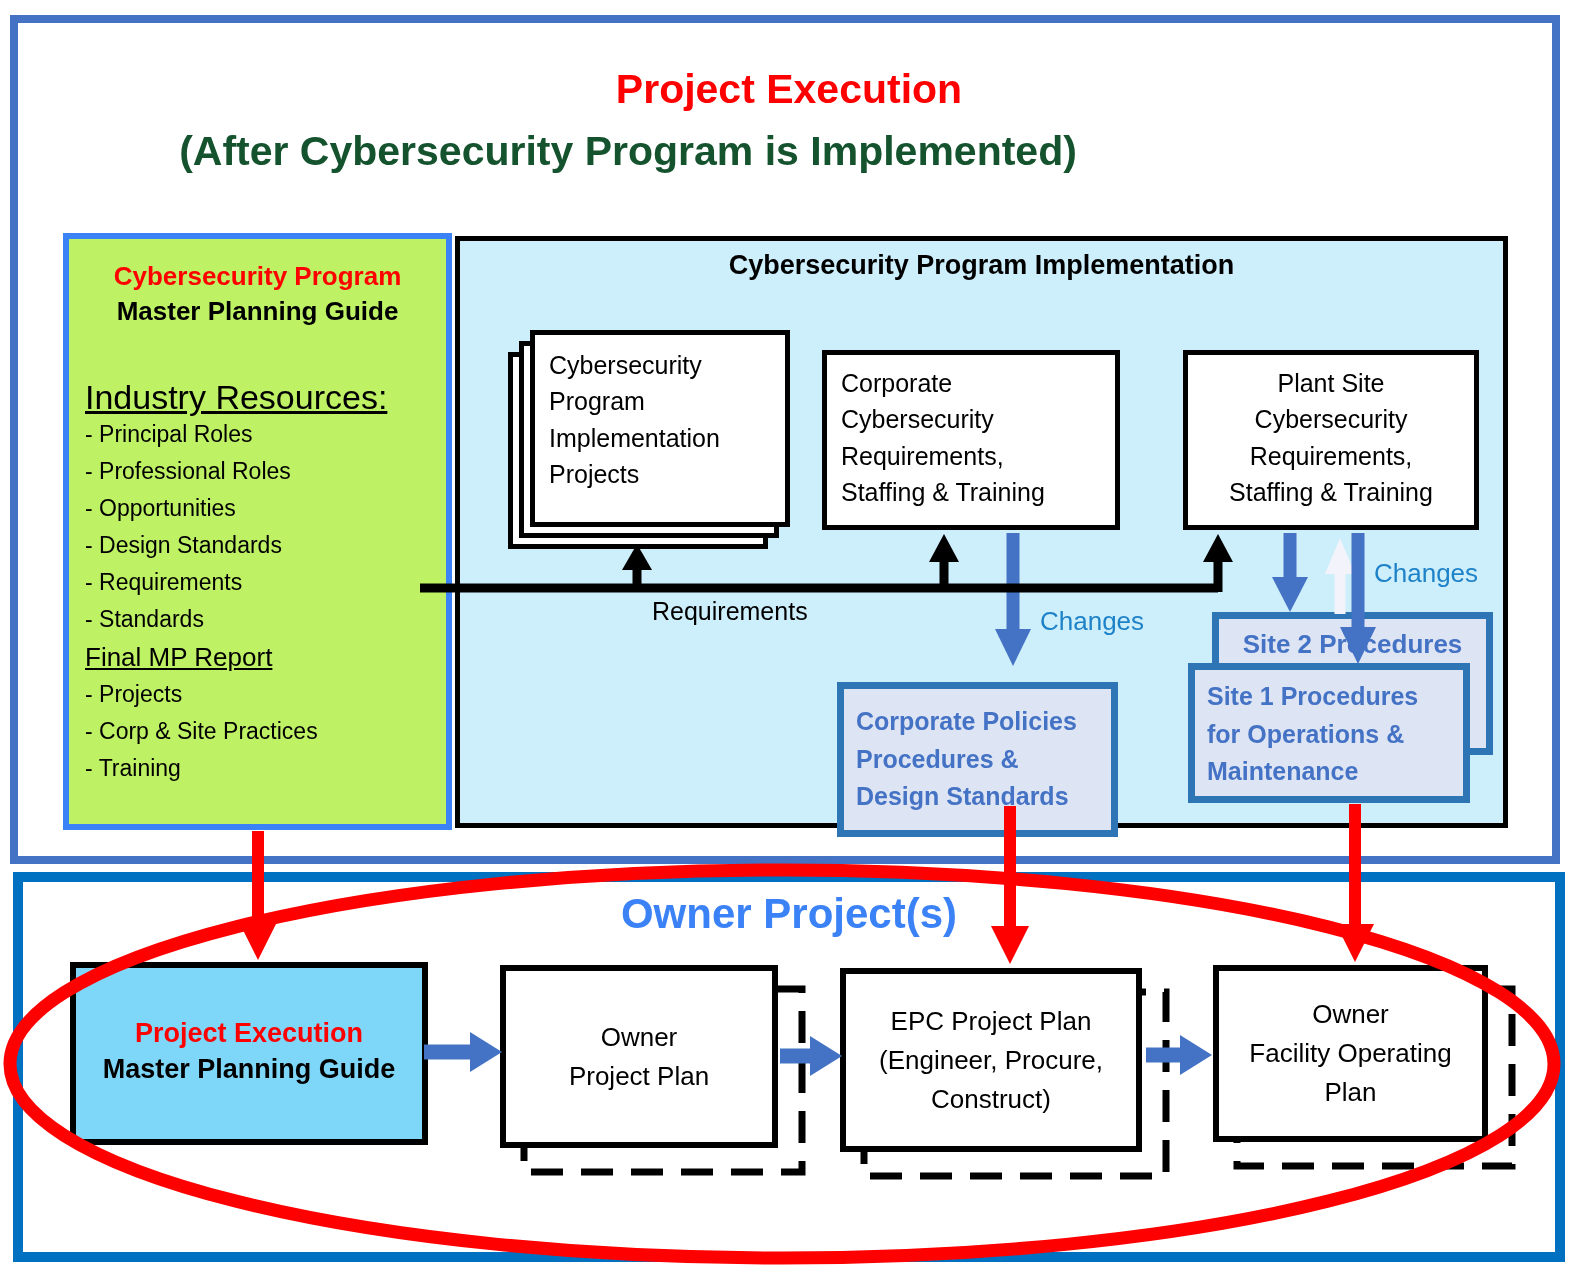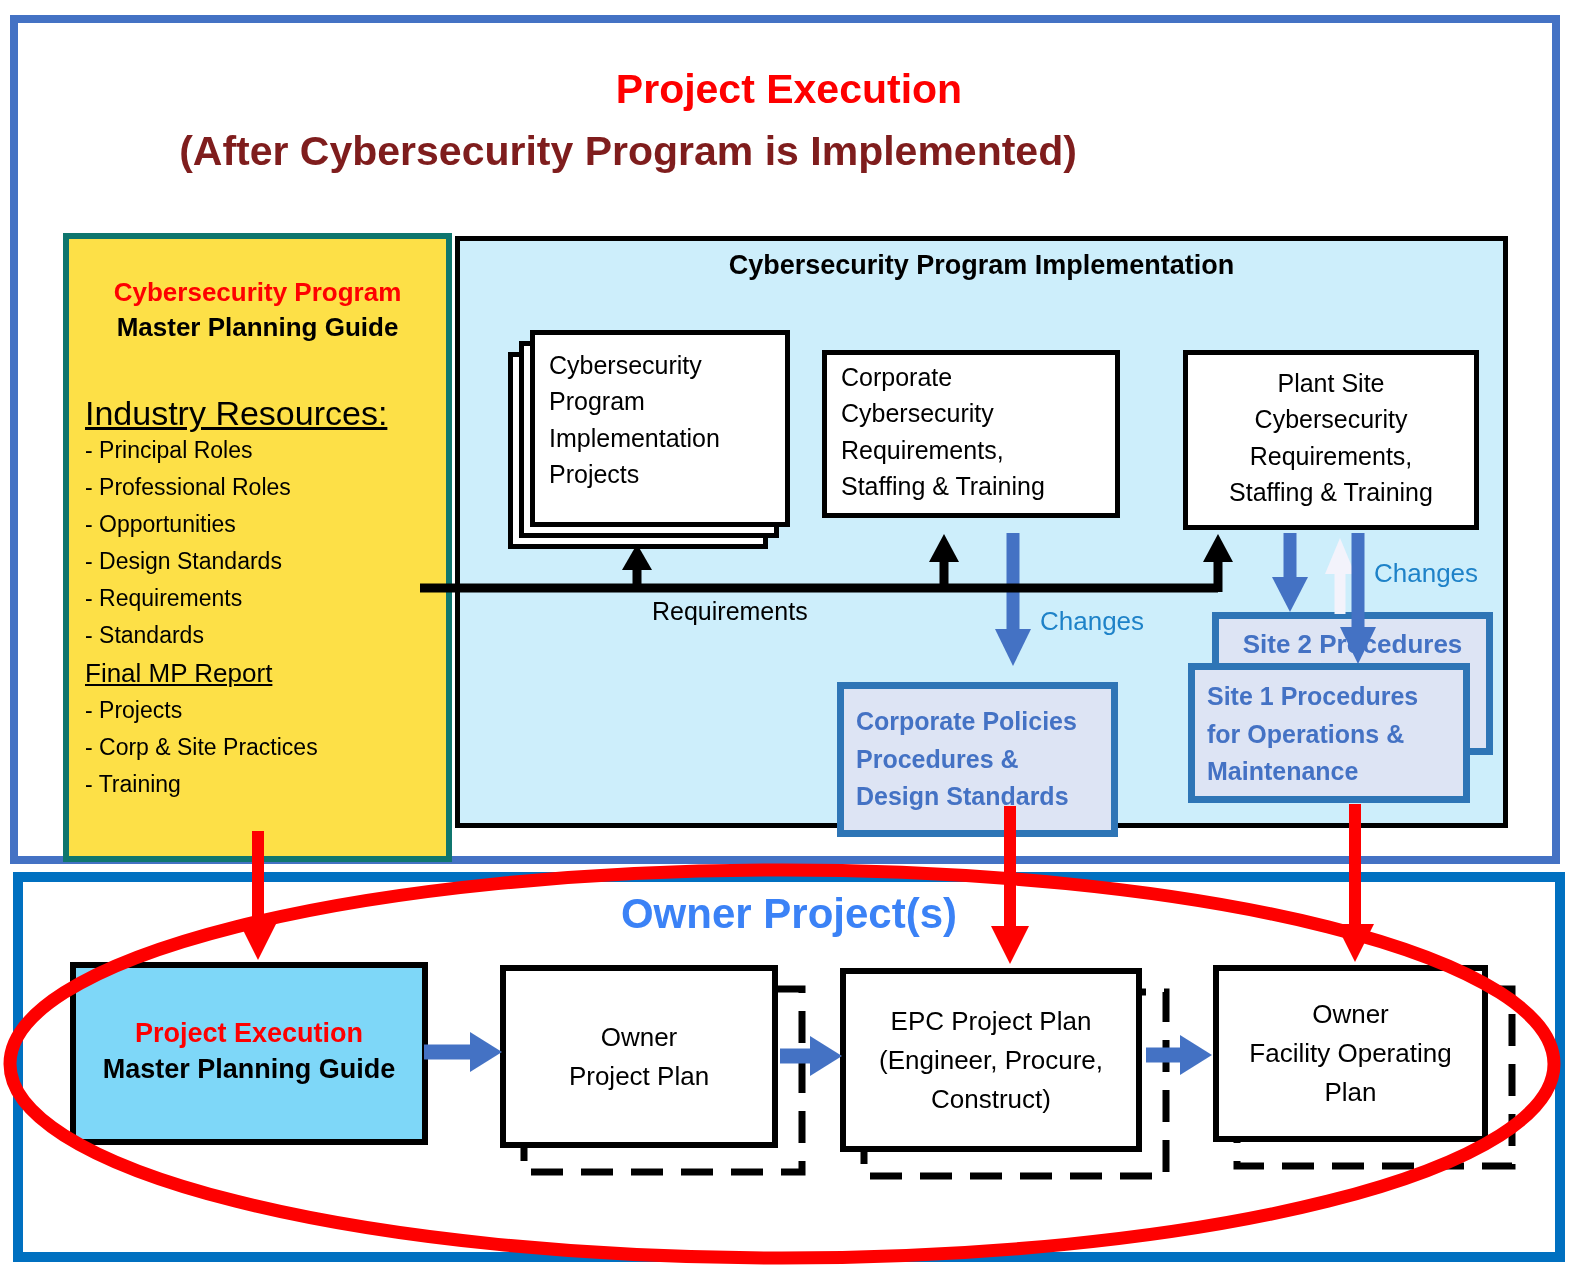--- a/index.html
+++ b/index.html
@@ -7,39 +7,39 @@
           font-family:"Liberation Sans","DejaVu Sans",sans-serif;}
   .abs{position:absolute;}
   .pre{white-space:pre-line;}
 
   
   #top-frame{left:10px;top:15px;width:1534px;height:833px;border:8px solid #4472C4;z-index:0;}
   #bottom-frame{left:13px;top:872px;width:1532px;height:370px;border:10px solid #0070C0;z-index:0;background:#ffffff;}
 
   
   .main-title{left:0;top:66px;width:1578px;font-size:41px;font-weight:bold;color:#FE0000;text-align:center;z-index:2;}
-  .main-title2{left:0;top:128px;width:1256px;font-size:41px;font-weight:bold;color:#7f1d1d;text-align:center;z-index:2;}
-
-  
-  #mpg-box{left:63px;top:233px;width:345px;height:585px;border:6px solid #0f766e;background:#fde047;z-index:2;padding:16px 16px;box-sizing:content-box;}
+  .main-title2{left:0;top:128px;width:1256px;font-size:41px;font-weight:bold;color:#14532d;text-align:center;z-index:2;}
+
+  
+  #mpg-box{left:63px;top:233px;width:345px;height:585px;border:6px solid #3b82f6;background:#bef264;z-index:2;padding:0 16px;box-sizing:content-box;}
   #mpg-box .h-red{margin-top:22px;font-size:26px;font-weight:bold;color:#FE0000;text-align:center;}
   #mpg-box .h-blk{font-size:26px;font-weight:bold;color:#000;text-align:center;line-height:38px;}
   #mpg-box .u-head{margin-top:48px;font-size:34px;color:#000;text-decoration:underline;line-height:38px;}
   #mpg-box .u-head2{font-size:26px;color:#000;text-decoration:underline;line-height:38px;}
   #mpg-box .item{font-size:23px;color:#000;line-height:37px;}
 
   
   #impl-box{left:455px;top:236px;width:1043px;height:582px;border:5px solid #000;background:#CDEEFB;z-index:1;}
   #impl-header{left:455px;top:250px;width:1053px;font-size:27px;font-weight:bold;color:#000;text-align:center;z-index:2;}
 
   .wbox{border:5px solid #000;background:#fff;color:#000;font-size:25px;line-height:1.45;z-index:3;}
   #stack-back{left:508px;top:352px;width:250px;height:187px;z-index:2;}
   #stack-mid{left:519px;top:341px;width:250px;height:187px;z-index:2;}
   #projects-box{left:530px;top:330px;width:222px;height:163px;padding:12px 14px;z-index:3;}
-  #corporate-box{left:822px;top:350px;width:260px;height:150px;padding:4px 14px;}
+  #corporate-box{left:822px;top:350px;width:260px;height:150px;padding:10px 14px;}
   #plant-box{left:1183px;top:350px;width:258px;height:150px;padding:10px 14px;text-align:center;}
 
   .lavbox{border:7px solid #2E75B6;background:#DDE4F4;color:#4472C4;font-weight:bold;z-index:3;}
   #corp-policies-box{left:837px;top:682px;width:243px;height:113px;padding:14px 12px;font-size:25px;line-height:1.5;}
   #site2-box{left:1212px;top:612px;width:267px;height:119px;padding-top:10px;font-size:26px;text-align:center;z-index:2;}
   #site1-box{left:1188px;top:663px;width:244px;height:110px;padding:8px 12px;font-size:25px;line-height:1.5;z-index:3;}
 
   #requirements-label{left:652px;top:597px;font-size:25px;color:#000;z-index:4;}
   .changes-label{font-size:26px;color:#1E82C8;z-index:6;}
   #changes-1{left:1040px;top:606px;}

